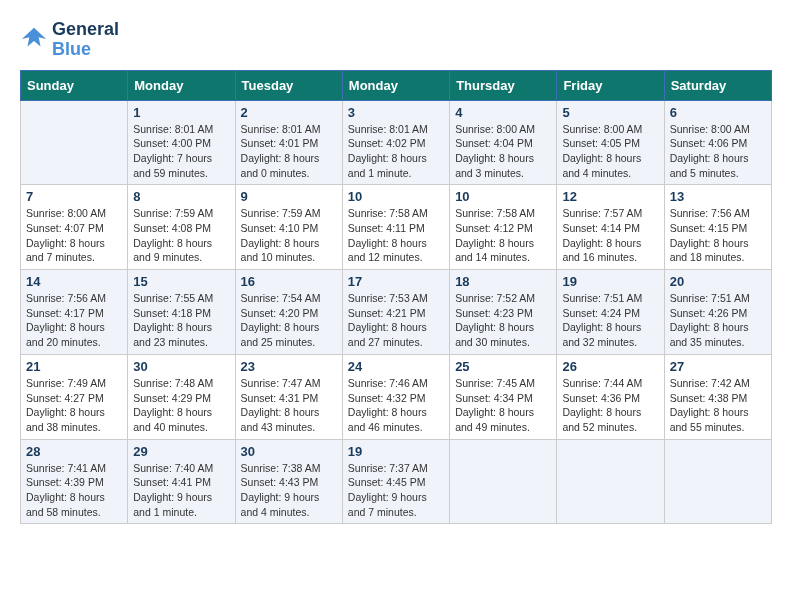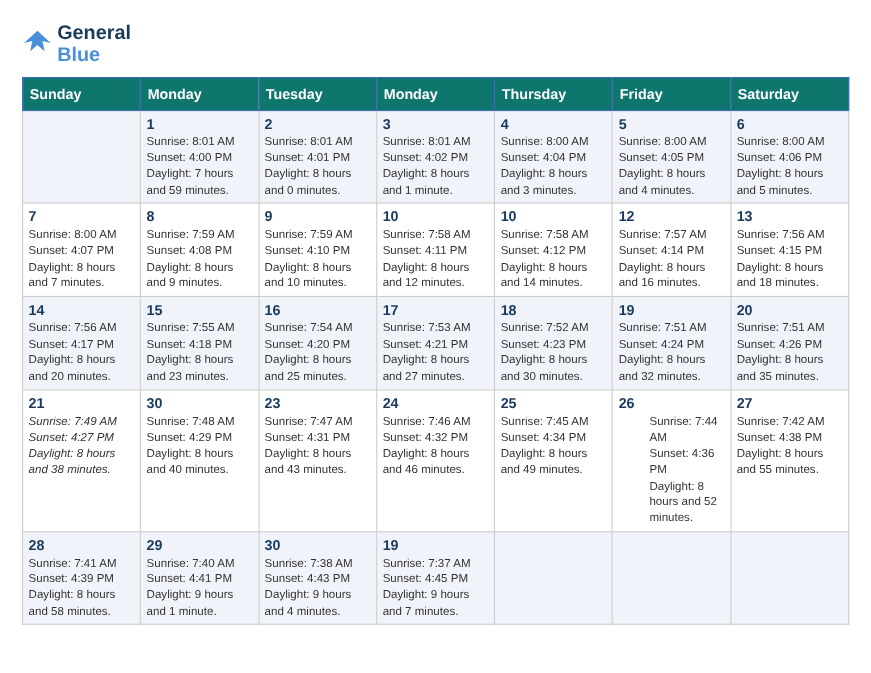--- a/index.html
+++ b/index.html
@@ -246,21 +246,21 @@
         <td>
           <span class="day-number">20</span>
           <div class="day-info" style="white-space: pre-line;">Sunrise: 7:51 AM
 Sunset: 4:26 PM
 Daylight: 8 hours and 35 minutes.</div>
         </td>
       </tr>
       <tr>
         <td>
           <span class="day-number">21</span>
-          <div class="day-info" style="white-space: pre-line; font-style: italic;">Sunrise: 7:49 AM
+          <div class="day-info" style="white-space: pre-line;">Sunrise: 7:49 AM
 Sunset: 4:27 PM
 Daylight: 8 hours and 38 minutes.</div>
         </td>
         <td>
           <span class="day-number">30</span>
           <div class="day-info" style="white-space: pre-line;">Sunrise: 7:48 AM
 Sunset: 4:29 PM
 Daylight: 8 hours and 40 minutes.</div>
         </td>
         <td>
@@ -276,21 +276,21 @@
 Daylight: 8 hours and 46 minutes.</div>
         </td>
         <td>
           <span class="day-number">25</span>
           <div class="day-info" style="white-space: pre-line;">Sunrise: 7:45 AM
 Sunset: 4:34 PM
 Daylight: 8 hours and 49 minutes.</div>
         </td>
         <td>
           <span class="day-number">26</span>
-          <div class="day-info" style="white-space: pre-line; margin-left: 28px;">Sunrise: 7:44 AM
+          <div class="day-info" style="white-space: pre-line;">Sunrise: 7:44 AM
 Sunset: 4:36 PM
 Daylight: 8 hours and 52 minutes.</div>
         </td>
         <td>
           <span class="day-number">27</span>
           <div class="day-info" style="white-space: pre-line;">Sunrise: 7:42 AM
 Sunset: 4:38 PM
 Daylight: 8 hours and 55 minutes.</div>
         </td>
       </tr>

